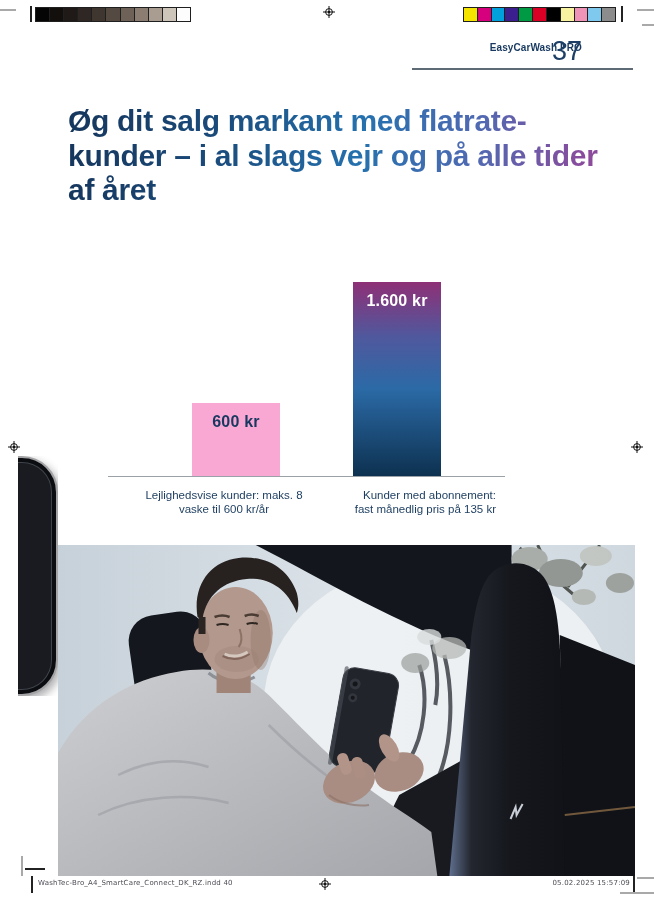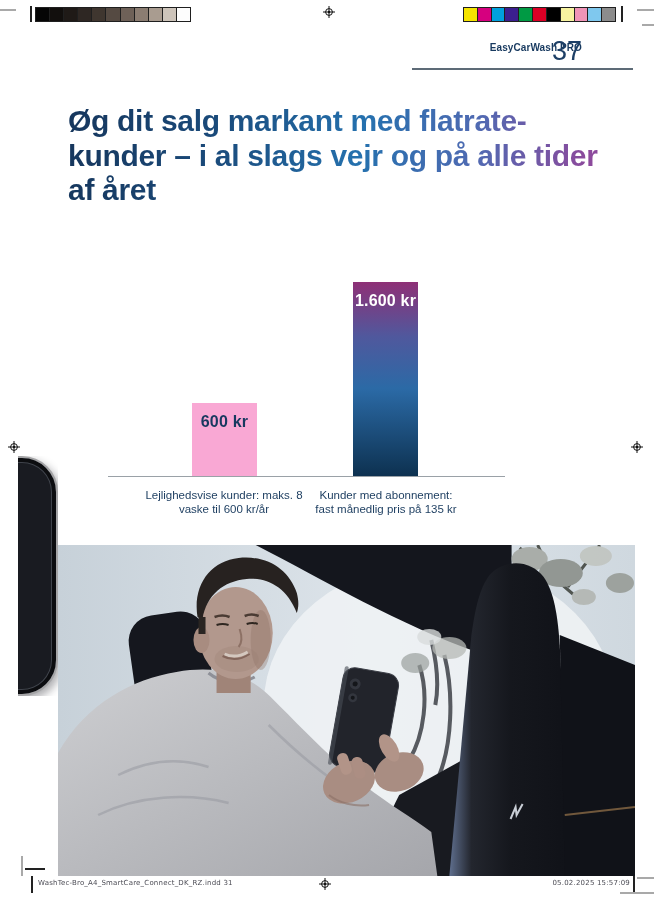--- a/index.html
+++ b/index.html
@@ -27,29 +27,29 @@
 
   
   .headline { position:absolute; top:104px; left:68px; width:560px;
               font-size:30px; line-height:34.5px; font-weight:bold; letter-spacing:-.3px;
               white-space:pre-line;
               -webkit-background-clip:text; background-clip:text; color:transparent; }
 
   
   .chart { position:absolute; left:108px; top:270px; width:397px; height:207px;
            border-bottom:1px solid #9aa1a7; }
-  .bar { position:absolute; bottom:0; width:65px; text-align:center; }
+  .bar { position:absolute; bottom:0; width:88px; text-align:center; }
   .bar .bar-value { display:block; padding-top:10px; font-size:16px; font-weight:bold;
                     letter-spacing:.2px; }
   .bar.bar-0 { left:84px; }
   .bar.bar-1 { left:245px; }
   .cat-label { position:absolute; top:488px; width:220px; text-align:center;
                font-size:11.5px; line-height:14px; color:#1b3c5f; white-space:pre-line; }
   .cat-label.cat-0 { left:114px; }
-  .cat-label.cat-1 { left:276px; }
+  .cat-label.cat-1 { left:276px;text-align:right; }
 
   
   .photo { position:absolute; left:58px; top:545px; width:577px; height:331px; overflow:hidden; }
   .photo svg { display:block; }
 
   
   .phone-clip { position:absolute; left:18px; top:456px; width:40px; height:240px; overflow:hidden; }
   .phone-body { position:absolute; left:-54px; top:0; width:94px; height:240px;
                 border-radius:36px; background:#191b21; border:2px solid #a4a4a6;
                 box-shadow: inset 0 0 0 4px #0c0d10, inset 0 0 0 5px #3f434b,
@@ -239,16 +239,16 @@
         <path d="M164,111 Q177,118 191,109" stroke="#7d5f55" stroke-width="2" fill="none"></path>
         <ellipse cx="178" cy="114" rx="22" ry="13" fill="#967b6f" opacity=".25"></ellipse>
       </g>
     </svg>
   </div>
 
   <div class="phone-clip">
     <div class="phone-body"></div>
   </div>
 
-  <div class="slug left">WashTec-Bro_A4_SmartCare_Connect_DK_RZ.indd   31</div>
+  <div class="slug left">WashTec-Bro_A4_SmartCare_Connect_DK_RZ.indd   40</div>
   <div class="slug right">05.02.2025   15:57:09</div>
 
 </div>
 
 </body></html>

